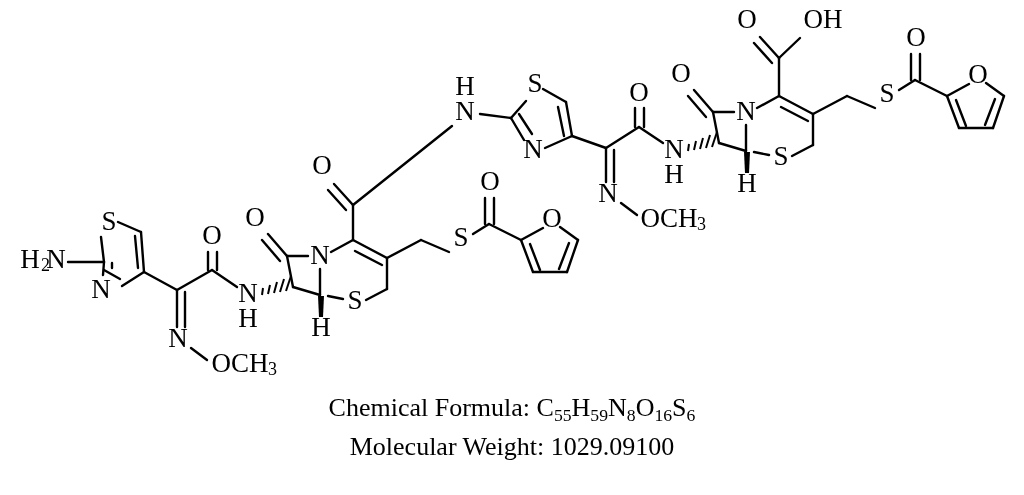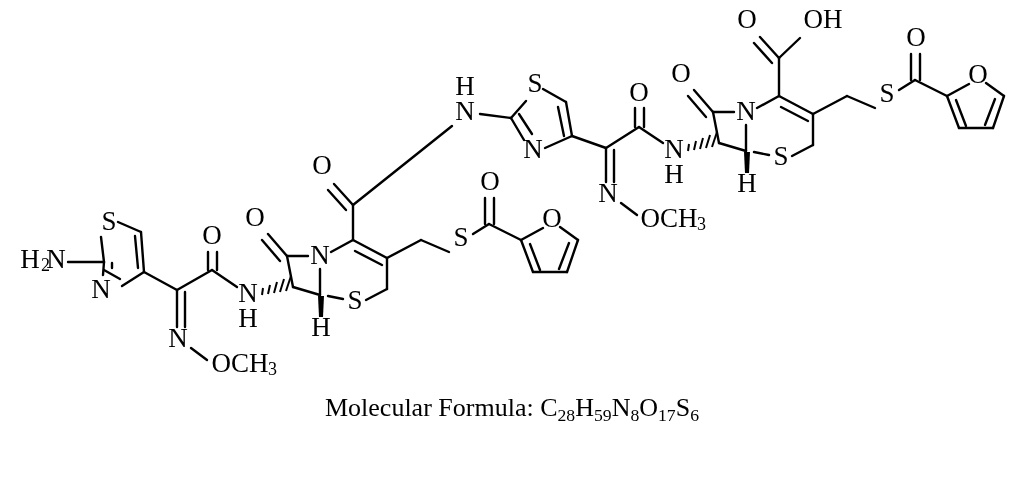--- a/index.html
+++ b/index.html
@@ -257,17 +257,20 @@
     <line class="bond" x1="959" y1="128" x2="993" y2="128"></line>
     <line class="bond" x1="993" y1="128" x2="1004" y2="96"></line>
     <line class="bond" x1="985" y1="125" x2="995" y2="99"></line>
     <line class="bond" x1="1004" y1="96" x2="986" y2="83"></line>
     <text class="atom-label" x="978" y="77">O</text>
 
   </svg>
 
   <div class="caption-block">
     <div class="caption-line">
-      <span>Molecular Formula: </span><span>C</span><sub>28</sub><span>H</span><sub>59</sub><span>N</span><sub>8</sub><span>O</span><sub>17</sub><span>S</span><sub>6</sub>
+      <span>Chemical Formula: </span><span>C</span><sub>55</sub><span>H</span><sub>59</sub><span>N</span><sub>8</sub><span>O</span><sub>16</sub><span>S</span><sub>6</sub>
+    </div>
+    <div class="caption-line">
+      <span>Molecular Weight: </span><span>1029.09100</span>
     </div>
   </div>
 
 </div>
 
 </body></html>

